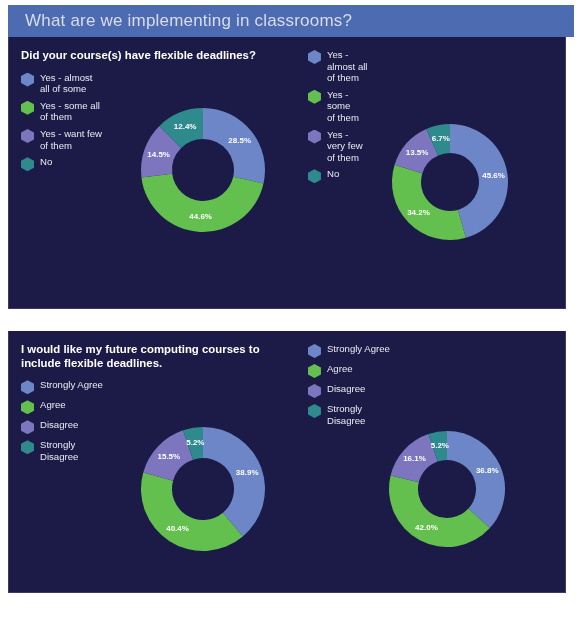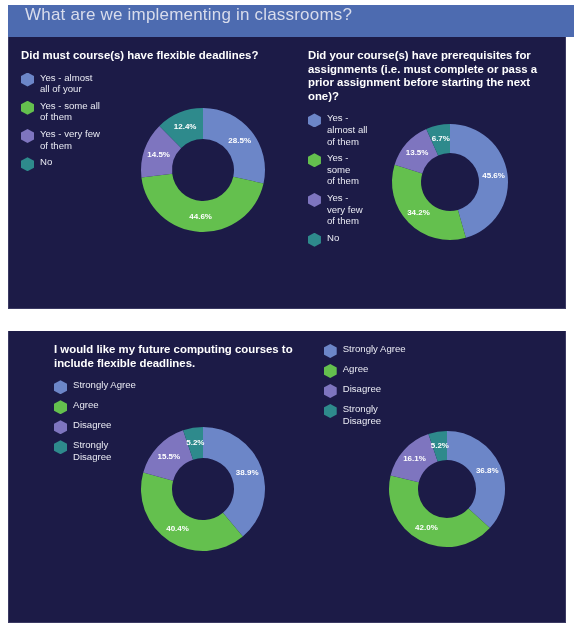--- a/index.html
+++ b/index.html
@@ -12,41 +12,41 @@
   .page{position:relative;width:582px;height:631px;}
 
   
   .section{position:absolute;left:8px;}
   #section-1{top:5px;}
   #section-2{top:331px;}
 
   .section-header{
     width:566px;height:32px;
     background:#4d6bb0;
-    display:flex;align-items:flex-start;
+    display:flex;align-items:center;
     box-sizing:border-box;
     padding-left:17px;
   }
   .section-header-title{
     color:#d8dcec;
     font-size:17px;
     font-weight:400;
     letter-spacing:.2px;
     white-space:nowrap;
   }
   .section-body{
     width:558px;
     background:#1c1b47;
     display:flex;
     box-sizing:border-box;
     border:1px solid #3b3a63;
     border-top:none;
   }
   #section-1 .section-body{height:272px;}
-  #section-2 .section-body{height:292px;padding-left:33px;}
+  #section-2 .section-body{height:262px;}
 
   .panel{position:relative;box-sizing:border-box;}
   .panel-left{width:294px;padding:12px 0 0 12px;}
   .panel-right{width:264px;padding:12px 0 0 6px;}
 
   .panel-title{
     color:#ffffff;
     font-weight:bold;
     font-size:11.4px;
     line-height:13.6px;
@@ -84,46 +84,45 @@
 
 <div class="page">
 
   <div class="section" id="section-1">
     <div class="section-header">
       <span class="section-header-title">What are we implementing in classrooms?</span>
     </div>
     <div class="section-body">
 
       <div class="panel panel-left">
-        <div class="panel-title">Did must course(s) have flexible deadlines?</div>
+        <div class="panel-title">Did your course(s) have flexible deadlines?</div>
         <div class="legend">
           <div class="legend-item">
             <span class="legend-swatch" style="background: rgb(108, 134, 200);"></span>
             <span class="legend-label">Yes - almost
-all of your</span>
+all of some</span>
           </div>
           <div class="legend-item">
             <span class="legend-swatch" style="background: rgb(100, 192, 78);"></span>
             <span class="legend-label">Yes - some all
 of them</span>
           </div>
           <div class="legend-item">
             <span class="legend-swatch" style="background: rgb(126, 117, 191);"></span>
-            <span class="legend-label">Yes - very few
+            <span class="legend-label">Yes - want few
 of them</span>
           </div>
           <div class="legend-item">
             <span class="legend-swatch" style="background: rgb(46, 138, 140);"></span>
             <span class="legend-label">No</span>
           </div>
         </div>
       </div>
 
       <div class="panel panel-right">
-        <div class="panel-title">Did your course(s) have prerequisites for assignments (i.e. must complete or pass a prior assignment before starting the next one)?</div>
         <div class="legend">
           <div class="legend-item">
             <span class="legend-swatch" style="background: rgb(108, 134, 200);"></span>
             <span class="legend-label">Yes -
 almost all
 of them</span>
           </div>
           <div class="legend-item">
             <span class="legend-swatch" style="background: rgb(100, 192, 78);"></span>
             <span class="legend-label">Yes -

